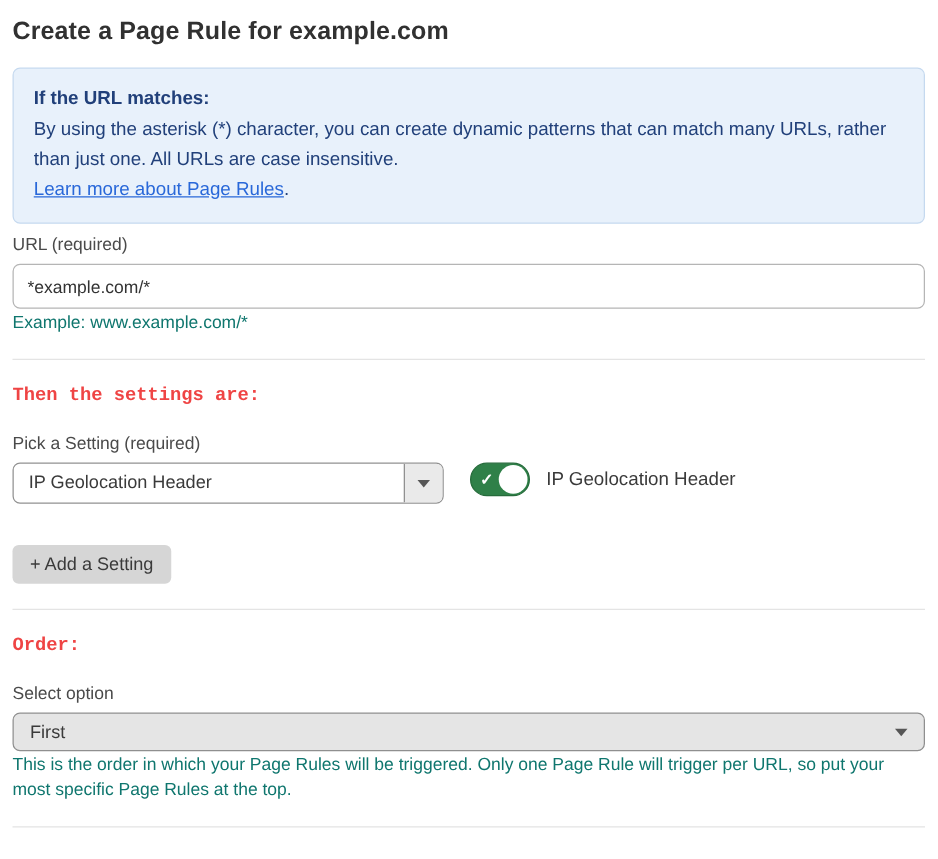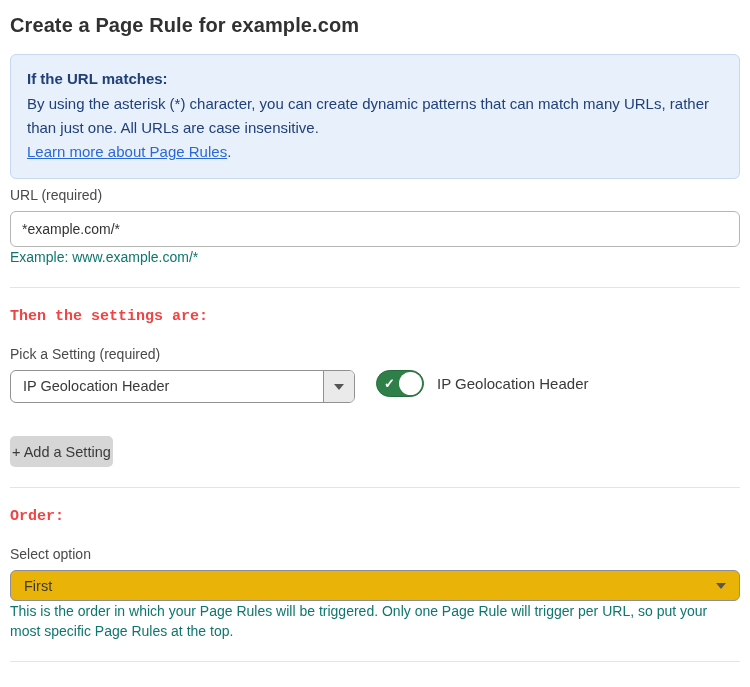--- a/index.html
+++ b/index.html
@@ -160,38 +160,38 @@
     margin-left: 13px;
     font-size: 15px;
     color: #3a3a3a;
   }
 
   .btn {
     font-family: "Liberation Sans", sans-serif;
     font-size: 14.5px;
     border: none;
     border-radius: 5px;
-    padding: 0 2px;
+    padding: 0 14px;
     height: 31px;
     cursor: pointer;
     color: #3a3a3a;
     background: #d6d6d6;
   }
   .add-setting-btn { margin-top: 33px; }
 
   
   .order-select {
     display: flex;
     align-items: center;
     justify-content: space-between;
     width: 100%;
     height: 31px;
     border: 1px solid #8f8f8f;
     border-radius: 6px;
-    background: #eab308;
+    background: #e5e5e5;
     padding: 0 13px;
     cursor: pointer;
   }
   .order-select .select-value {
     font-size: 14.5px;
     color: #3a3a3a;
   }
 </style>
 </head>
 <body>

